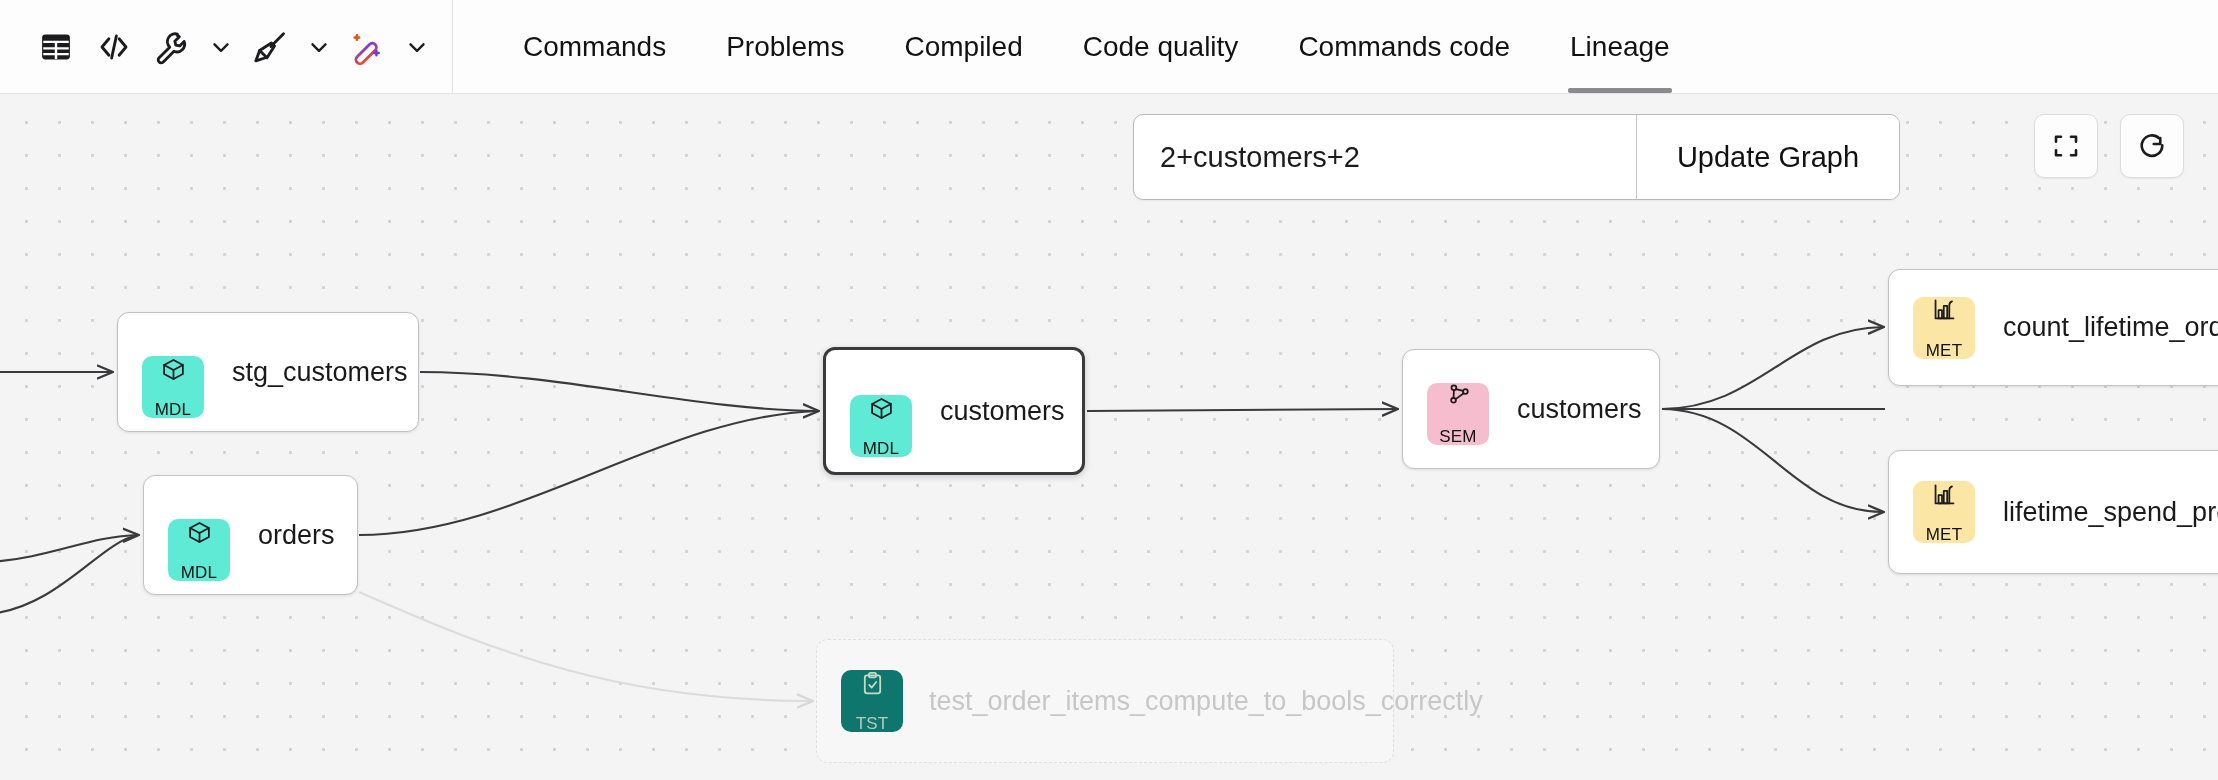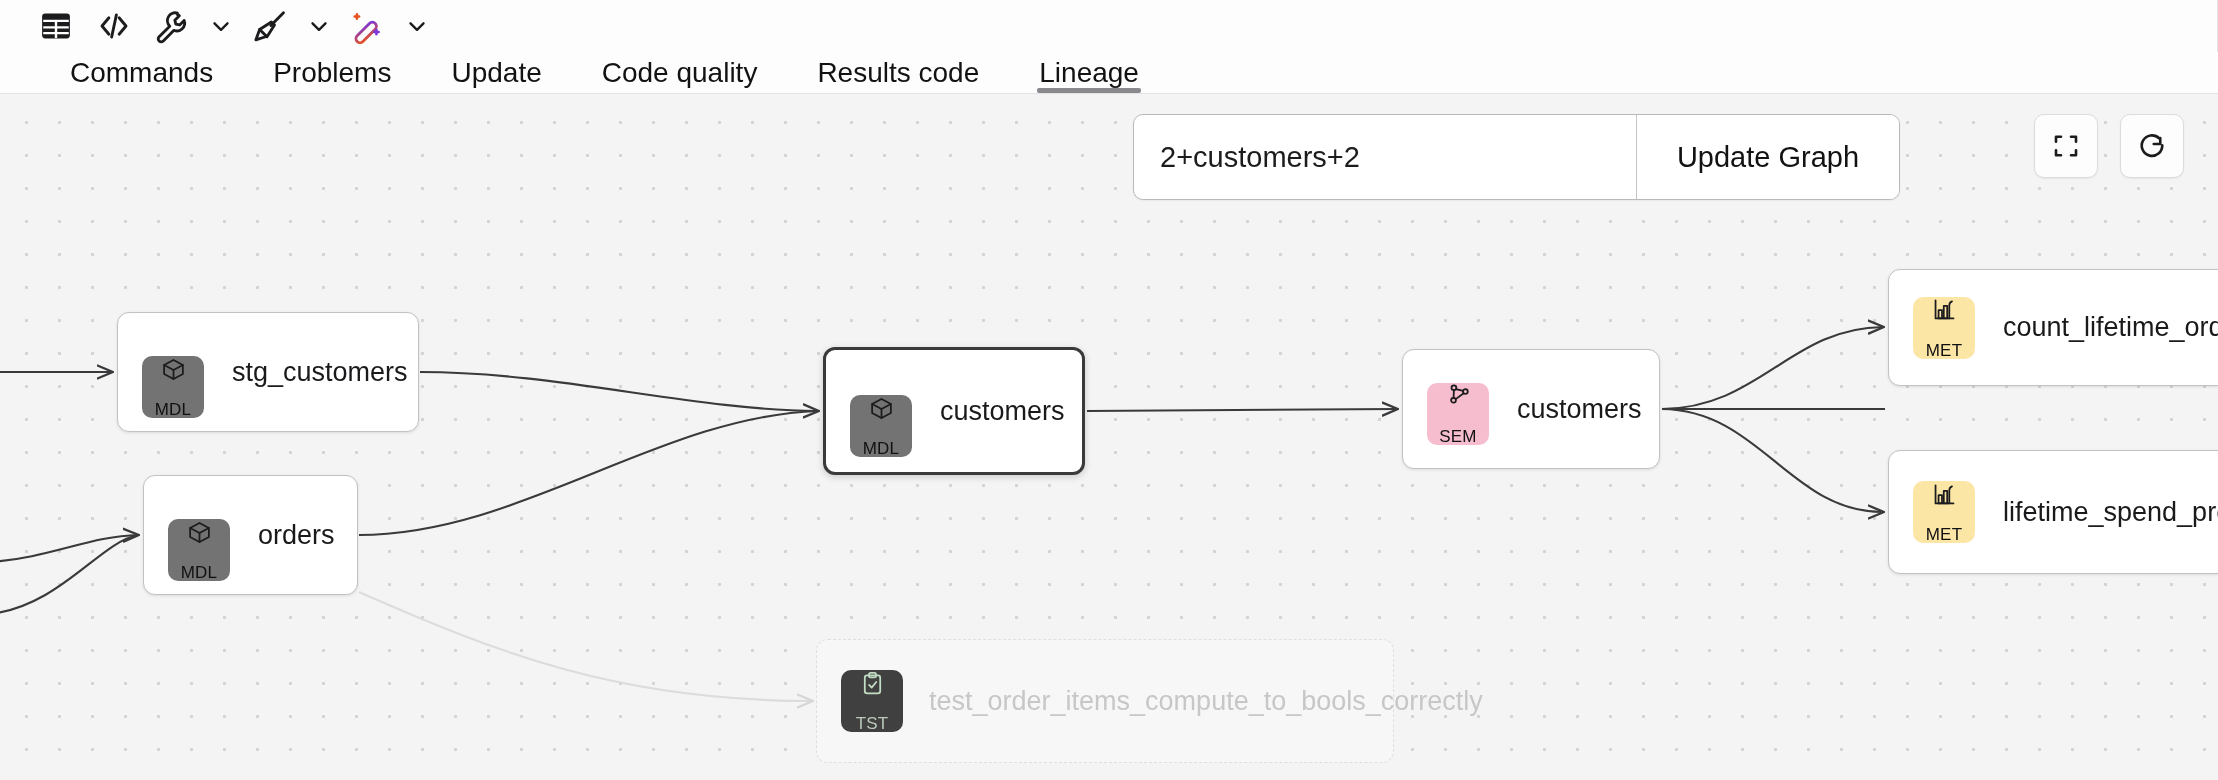--- a/index.html
+++ b/index.html
@@ -11,21 +11,21 @@
   }
 
   #app { position: relative; width: 2218px; height: 780px; }
 
   
   .topbar {
     position: absolute; top: 0; left: 0;
     width: 2218px; height: 94px;
     background: #fdfdfd;
     border-bottom: 1px solid #e3e3e5;
-    display: flex; align-items: stretch; flex-direction: column;
+    display: flex; align-items: stretch;
   }
   .tool-group {
     display: flex; align-items: center;
     padding: 0 18px 0 30px;
     height: 100%;
     border-right: 1px solid #e3e3e5;
     gap: 6px;
   }
   .icon-btn {
     width: 52px; height: 52px;
@@ -148,24 +148,24 @@
   }
   .badge {
     width: 62px; height: 62px;
     border-radius: 10px;
     display: flex; flex-direction: column;
     align-items: center; justify-content: center;
     flex: none;
     margin-left: 24px;
     gap: 19px;
   }
-  .badge-mdl { background: #737373; margin-top: 30px; }
+  .badge-mdl { background: #5eead4; margin-top: 30px; }
   .badge-sem { background: #f5bdcd; margin-top: 9px; }
   .badge-met { background: #fbe6a6; }
-  .badge-tst { background: #404040; text-align: center; }
+  .badge-tst { background: #0f766e; text-align: center; }
   .badge .glyph { display: flex; align-items: center; justify-content: center; height: 26px; }
   .badge .tag {
     font-size: 17px;
     font-family: "Liberation Sans", sans-serif;
     color: #111113;
     letter-spacing: 0.2px;
     line-height: 1;
   }
   .badge-tst .tag { color: #b9c9ba; }
   .node-label {
@@ -255,23 +255,23 @@
       <div class="caret-btn">
         <svg width="26" height="26" viewBox="0 0 24 24" fill="none" stroke="#1c1c1e" stroke-width="2.2" stroke-linecap="round" stroke-linejoin="round">
           <path d="M6 9.5 12 15.5 18 9.5"></path>
         </svg>
       </div>
     </div>
 
     <div class="tabs">
       <div class="tab">Commands</div>
       <div class="tab">Problems</div>
-      <div class="tab">Update</div>
+      <div class="tab">Compiled</div>
       <div class="tab">Code quality</div>
-      <div class="tab">Results code</div>
+      <div class="tab">Commands code</div>
       <div class="tab active">Lineage</div>
     </div>
   </div>
 
   <div class="canvas">
 
     <svg class="edges" viewBox="0 0 2218 686" preserveAspectRatio="none">
       <defs>
         <marker id="arrow" viewBox="0 0 10 10" refX="9" refY="5" markerWidth="8" markerHeight="8" orient="auto-start-reverse">
           <path d="M0,1 L9.5,5 L0,9" fill="none" stroke="#3a3a3c" stroke-width="1.4"></path>

